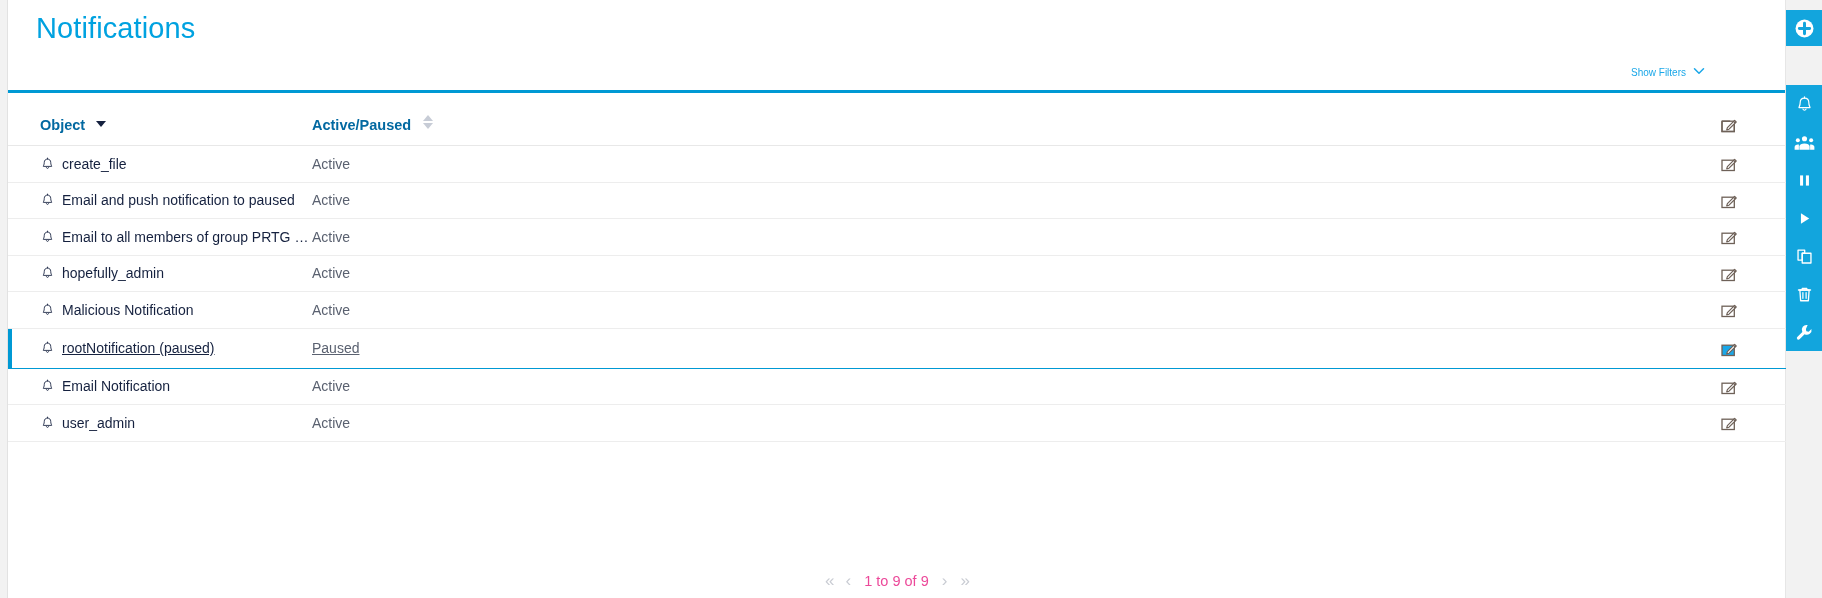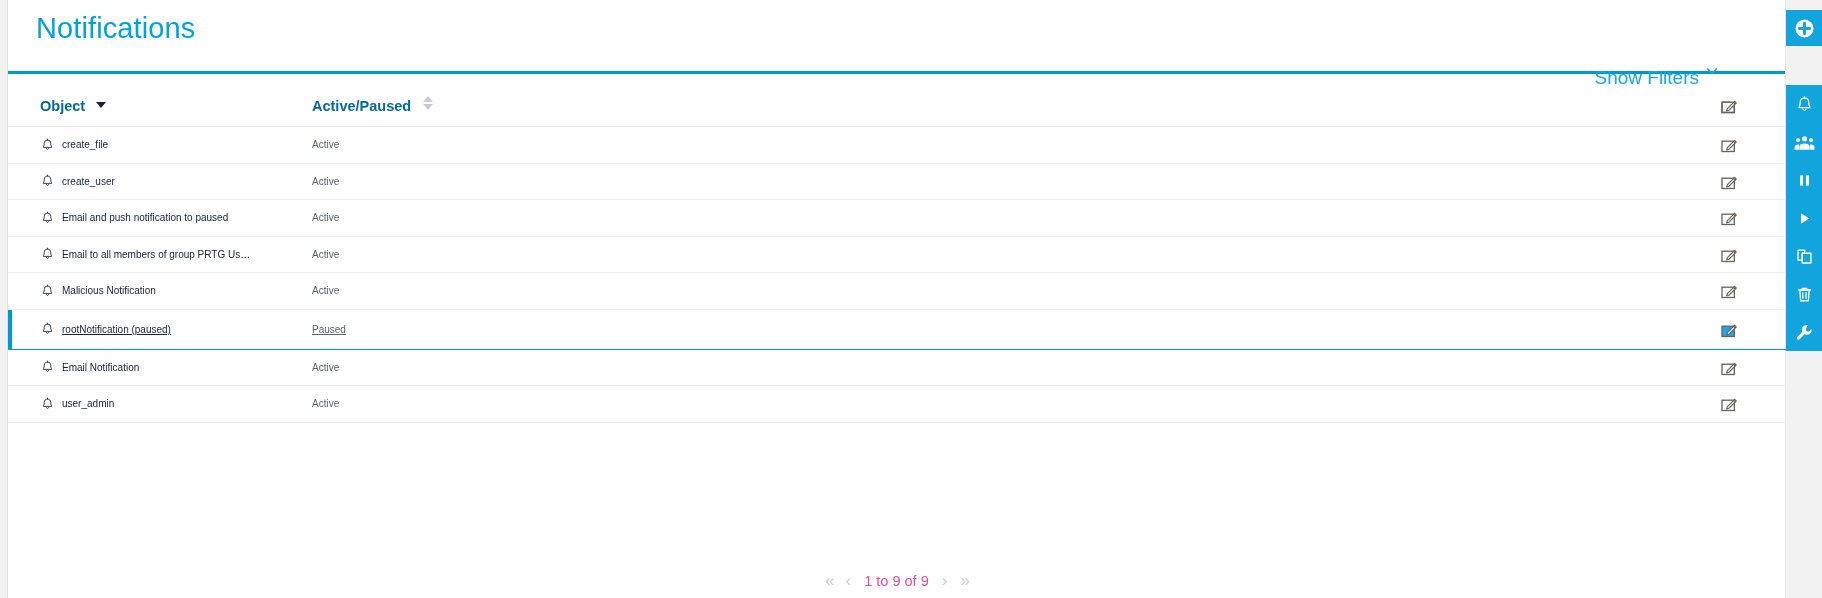--- a/index.html
+++ b/index.html
@@ -25,46 +25,46 @@
     width: 1779px;
     height: 598px;
     background: #ffffff;
     border-left: 1px solid #e2e2e2;
     border-right: 1px solid #e6e6e6;
   }
 
   
   .page-header {
     position: relative;
-    height: 74px;
+    height: 93px;
     background: #ffffff;
     border-bottom: 3px solid #0099d4;
   }
   .page-title {
     position: absolute;
     left: 28px;
     top: 8px;
     font-size: 29px;
     font-weight: 400;
     color: #00a2e0;
     letter-spacing: 0.1px;
     line-height: 40px;
     white-space: nowrap;
   }
   .show-filters {
     position: absolute;
-    right: 68px;
+    right: 81px;
     top: 67px;
-    font-size: 19px;
+    font-size: 10px;
     color: #1aa7e8;
     cursor: pointer;
     user-select: none;
     white-space: nowrap;
     display: flex;
-    align-items: flex-start;
+    align-items: flex-end;
     gap: 7px;
   }
   .show-filters .chev {
     display: inline-block;
     width: 11px;
     height: 11px;
     position: relative;
     top: -2px;
   }
   .show-filters .chev svg { display: block; }
@@ -115,21 +115,21 @@
   .sort-both i {
     display: block;
     width: 0; height: 0;
     border-left: 5px solid transparent;
     border-right: 5px solid transparent;
   }
   .sort-both i.up   { border-bottom: 6px solid #c7ccd6; margin-bottom: 2px; }
   .sort-both i.down { border-top: 6px solid #c7ccd6; }
 
   .tbl tbody td {
-    font-size: 10px;
+    font-size: 14px;
     color: #15213f;
     padding: 0;
     height: 36.5px;
     border-bottom: 1px solid #ededed;
     vertical-align: middle;
     white-space: nowrap;
     overflow: hidden;
   }
   .tbl tbody td.td-obj {
     padding-left: 32px;
@@ -319,21 +319,21 @@
             <tr>
       <td class="td-obj">
         <div class="obj-cell">
           <span class="bell-icon">
                     <svg viewBox="0 0 20 20" width="15" height="16" aria-hidden="true">
       <path d="M10 3.4 c-2.6 0-4.3 1.9-4.3 4.4 0 3.5-1.3 4.5-1.3 5.4 h11.2 c0-0.9-1.3-1.9-1.3-5.4 0-2.5-1.7-4.4-4.3-4.4 Z" fill="none" stroke="#15213f" stroke-width="1.15" stroke-linejoin="round"></path>
       <path d="M10 2.1 v1.3" stroke="#15213f" stroke-width="1.15" stroke-linecap="round"></path>
       <path d="M8.5 14.8 a1.6 1.6 0 0 0 3 0" fill="none" stroke="#15213f" stroke-width="1.15" stroke-linecap="round"></path>
     </svg>
                   </span>
-          <span class="obj-label">create_user</span>
+          <span class="obj-label">Email and push notification to paused</span>
         </div>
       </td>
       <td class="td-state">
         <span>Active</span>
       </td>
       <td class="td-act">
         <div class="act-cell">
           <span class="edit-icon">
                     <svg viewBox="0 0 18 18" width="18" height="18" aria-hidden="true">
       <rect x="2" y="5.2" width="12.3" height="10.3" fill="#ffffff" stroke="#6e6158" stroke-width="1.3"></rect>
@@ -347,21 +347,21 @@
             <tr>
       <td class="td-obj">
         <div class="obj-cell">
           <span class="bell-icon">
                     <svg viewBox="0 0 20 20" width="15" height="16" aria-hidden="true">
       <path d="M10 3.4 c-2.6 0-4.3 1.9-4.3 4.4 0 3.5-1.3 4.5-1.3 5.4 h11.2 c0-0.9-1.3-1.9-1.3-5.4 0-2.5-1.7-4.4-4.3-4.4 Z" fill="none" stroke="#15213f" stroke-width="1.15" stroke-linejoin="round"></path>
       <path d="M10 2.1 v1.3" stroke="#15213f" stroke-width="1.15" stroke-linecap="round"></path>
       <path d="M8.5 14.8 a1.6 1.6 0 0 0 3 0" fill="none" stroke="#15213f" stroke-width="1.15" stroke-linecap="round"></path>
     </svg>
                   </span>
-          <span class="obj-label">Email and push notification to paused</span>
+          <span class="obj-label">Email to all members of group PRTG Us…</span>
         </div>
       </td>
       <td class="td-state">
         <span>Active</span>
       </td>
       <td class="td-act">
         <div class="act-cell">
           <span class="edit-icon">
                     <svg viewBox="0 0 18 18" width="18" height="18" aria-hidden="true">
       <rect x="2" y="5.2" width="12.3" height="10.3" fill="#ffffff" stroke="#6e6158" stroke-width="1.3"></rect>
@@ -375,21 +375,21 @@
             <tr>
       <td class="td-obj">
         <div class="obj-cell">
           <span class="bell-icon">
                     <svg viewBox="0 0 20 20" width="15" height="16" aria-hidden="true">
       <path d="M10 3.4 c-2.6 0-4.3 1.9-4.3 4.4 0 3.5-1.3 4.5-1.3 5.4 h11.2 c0-0.9-1.3-1.9-1.3-5.4 0-2.5-1.7-4.4-4.3-4.4 Z" fill="none" stroke="#15213f" stroke-width="1.15" stroke-linejoin="round"></path>
       <path d="M10 2.1 v1.3" stroke="#15213f" stroke-width="1.15" stroke-linecap="round"></path>
       <path d="M8.5 14.8 a1.6 1.6 0 0 0 3 0" fill="none" stroke="#15213f" stroke-width="1.15" stroke-linecap="round"></path>
     </svg>
                   </span>
-          <span class="obj-label">Email to all members of group PRTG Us…</span>
+          <span class="obj-label">hopefully_admin</span>
         </div>
       </td>
       <td class="td-state">
         <span>Active</span>
       </td>
       <td class="td-act">
         <div class="act-cell">
           <span class="edit-icon">
                     <svg viewBox="0 0 18 18" width="18" height="18" aria-hidden="true">
       <rect x="2" y="5.2" width="12.3" height="10.3" fill="#ffffff" stroke="#6e6158" stroke-width="1.3"></rect>

